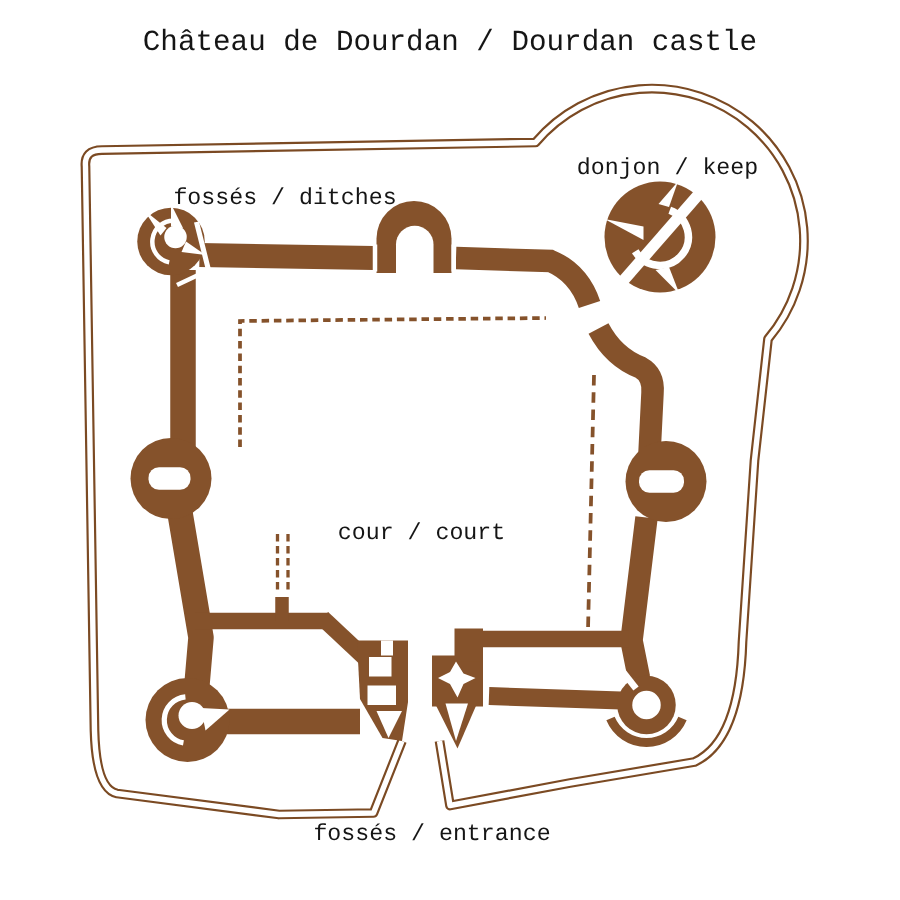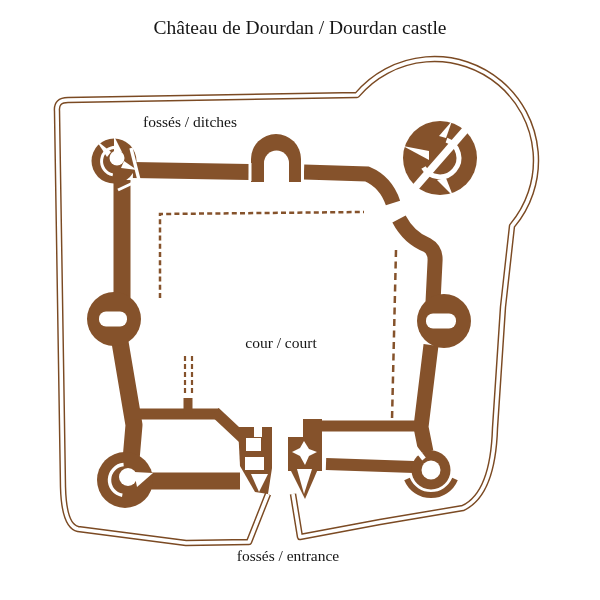--- a/index.html
+++ b/index.html
@@ -1,21 +1,21 @@
 <!DOCTYPE html>
 <html style="--wall: #85522B; --moat: #7B4A23; --bg: #FFFFFF; --text: #151515;"><head>
 <meta charset="utf-8">
 <style>
   :root{
     --wall:#85522B; --moat:#7B4A23; --bg:#FFFFFF; --text:#151515;
   }
   html,body{margin:0;padding:0;background:#fff;}
   .stage{
     position:relative;width:600px;height:600px;background:var(--bg);
-    font-family:Liberation Serif, serif;overflow:hidden;border-radius:11px;
+    font-family:Liberation Mono, monospace;overflow:hidden;border-radius:11px;
   }
   .stage svg{position:absolute;left:0;top:0;}
   .lbl{
     position:absolute;transform:translateX(-50%);
     color:var(--text);font-size:15.5px;white-space:nowrap;
   }
   .title{
     position:absolute;transform:translateX(-50%);
     color:var(--text);font-size:19.5px;white-space:nowrap;
   }
@@ -125,16 +125,17 @@
     <g>
       <rect class="wallF" x="288" y="437" width="34" height="34"></rect>
       <rect class="wallF" x="303" y="419" width="19" height="22"></rect>
       <polygon class="wallF" points="290,469 318,469 305,499"></polygon>
       <polygon class="cut" points="304,441 309,449 317,452 309,456 305,465 300,456 292,452 300,448"></polygon>
       <polygon class="cut" points="297,469 312,469 304,494"></polygon>
     </g>
   </svg>
 
   <div class="title" style="left:300px;top:17px">Château de Dourdan / Dourdan castle</div>
-  <div class="lbl" style="left:190px;top:113px">fossés / ditches</div>
-  <div class="lbl" style="left:281px;top:334px">cour / court</div>
+  <div class="lbl" style="left:190px;top:123px">fossés / ditches</div>
+  <div class="lbl" style="left:445px;top:103px">donjon / keep</div>
+  <div class="lbl" style="left:281px;top:346px">cour / court</div>
   <div class="lbl" style="left:288px;top:547px">fossés / entrance</div>
 </div>
 
 </body></html>

